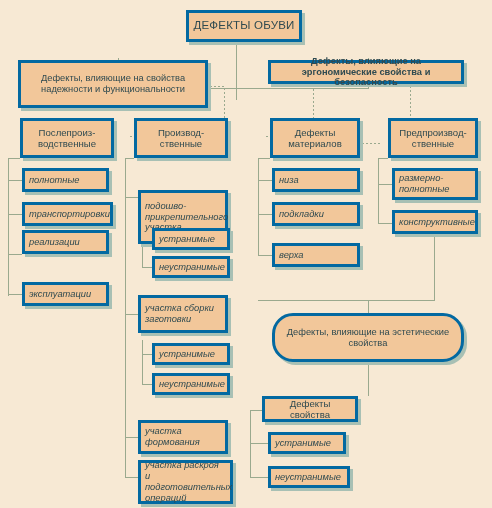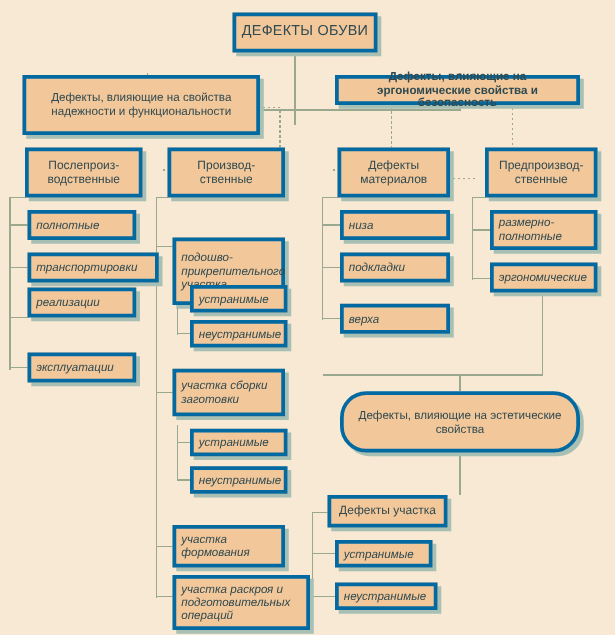--- a/index.html
+++ b/index.html
@@ -138,21 +138,21 @@
 
   <div class="node" style="left:388px; top:118px; width:90px; height:40px; white-space:pre-line;">
     <span class="txt t-lvl3">Предпроизвод-
 ственные</span>
   </div>
 
   <div class="node left" style="left:22px; top:168px; width:87px; height:24px;">
     <span class="txt t-ital">полнотные</span>
   </div>
 
-  <div class="node left" style="left:22px; top:202px; width:105px; height:24px;">
+  <div class="node left" style="left:22px; top:202px; width:91px; height:24px;">
     <span class="txt t-ital">транспортировки</span>
   </div>
 
   <div class="node left" style="left:22px; top:230px; width:87px; height:24px;">
     <span class="txt t-ital">реализации</span>
   </div>
 
   <div class="node left" style="left:22px; top:282px; width:87px; height:24px;">
     <span class="txt t-ital">эксплуатации</span>
   </div>
@@ -182,21 +182,21 @@
 
   <div class="node left" style="left:152px; top:373px; width:78px; height:22px;">
     <span class="txt t-ital">неустранимые</span>
   </div>
 
   <div class="node left" style="left:138px; top:420px; width:90px; height:34px; white-space:pre-line;">
     <span class="txt t-ital">участка
 формования</span>
   </div>
 
-  <div class="node left" style="left:138px; top:460px; width:110px; height:44px; white-space:pre-line;">
+  <div class="node left" style="left:138px; top:460px; width:95px; height:44px; white-space:pre-line;">
     <span class="txt t-ital">участка раскроя и
 подготовительных
 операций</span>
   </div>
 
   <div class="node left" style="left:272px; top:168px; width:88px; height:24px;">
     <span class="txt t-ital">низа</span>
   </div>
 
   <div class="node left" style="left:272px; top:202px; width:88px; height:24px;">
@@ -206,29 +206,29 @@
   <div class="node left" style="left:272px; top:243px; width:88px; height:24px;">
     <span class="txt t-ital">верха</span>
   </div>
 
   <div class="node left" style="left:392px; top:168px; width:86px; height:32px; white-space:pre-line;">
     <span class="txt t-ital">размерно-
 полнотные</span>
   </div>
 
   <div class="node left" style="left:392px; top:210px; width:86px; height:24px;">
-    <span class="txt t-ital">эргономические</span>
+    <span class="txt t-ital">конструктивные</span>
   </div>
 
   <div class="node" style="left:272px; top:313px; width:192px; height:49px;border-radius:21px;">
     <span class="txt t-lvl2">Дефекты, влияющие на эстетические свойства</span>
   </div>
 
   <div class="node" style="left:262px; top:396px; width:96px; height:26px;">
-    <span class="txt t-plain">Дефекты участка</span>
+    <span class="txt t-plain">Дефекты свойства</span>
   </div>
 
   <div class="node left" style="left:268px; top:432px; width:78px; height:22px;">
     <span class="txt t-ital">устранимые</span>
   </div>
 
   <div class="node left" style="left:268px; top:466px; width:82px; height:22px;">
     <span class="txt t-ital">неустранимые</span>
   </div>
 

